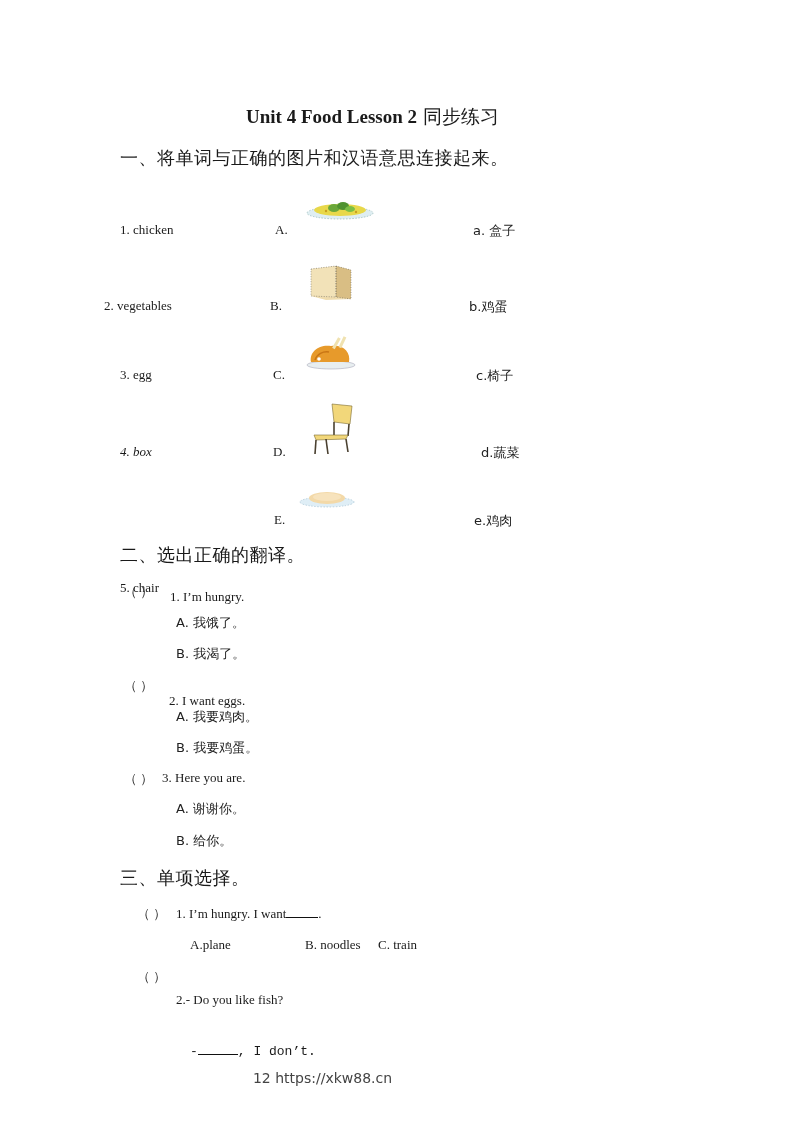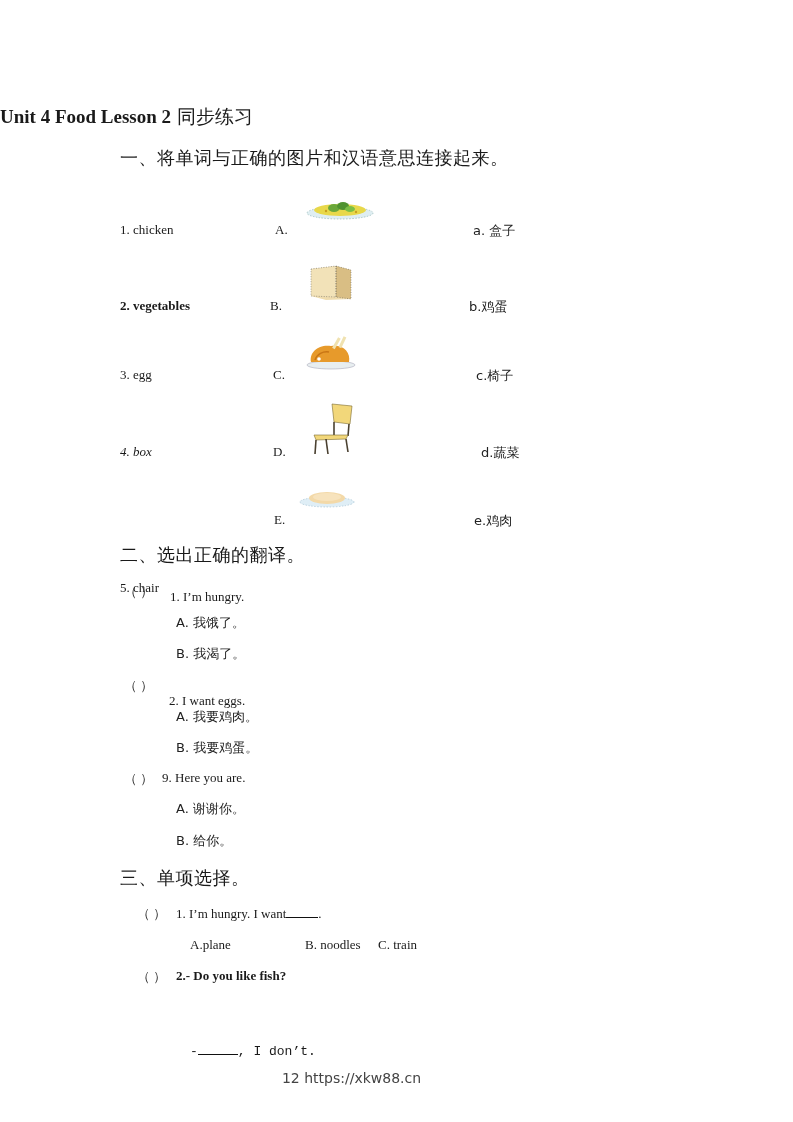--- a/index.html
+++ b/index.html
@@ -3,33 +3,33 @@
   <meta charset="utf-8">
   <style>
     html, body { margin: 0; padding: 0; background: #ffffff; }
     body {
       width: 793px; height: 1122px; position: relative; overflow: hidden;
       font-family: "Liberation Serif", "DejaVu Serif", serif;
       color: #111;
     }
     .abs { position: absolute; white-space: nowrap; }
     .title {
-      top: 104px; left: 0; width: 745px; text-align: left;
+      top: 104px; left: 0; width: 745px; text-align: center;
       font-size: 19px; font-weight: bold; color: #1a1a1a;
     }
     .title .cn { font-weight: normal; margin-left: 6px; }
     .sec-head { font-size: 18px; font-weight: normal; color: #1a1a1a; font-family: "DejaVu Sans", "Liberation Sans", sans-serif; letter-spacing: 0.5px; }
     .txt { font-size: 13px; color: #1a1a1a; }
     .cntxt { font-size: 13px; font-family: "DejaVu Sans", sans-serif; color: #222; }
     .paren { font-size: 13px; color: #333; }
     .blank { display: inline-block; border-bottom: 1px solid #111; height: 12px; vertical-align: baseline; }
     .pic { position: absolute; }
     .footer {
       top: 1070px; left: 0; width: 645px; text-align: center;
-      font-family: "DejaVu Sans", sans-serif; font-size: 14px; color: #444; padding-left: 29px;
+      font-family: "DejaVu Sans", sans-serif; font-size: 14px; color: #444;
     }
   </style>
 </head>
 <body>
 
 <div class="abs title">
   <span>Unit 4 Food Lesson 2</span><span class="cn">同步练习</span>
 </div>
 
 <div class="abs sec-head" style="top:146px; left:120px;">一、将单词与正确的图片和汉语意思连接起来。</div>
@@ -40,21 +40,21 @@
   <ellipse cx="36" cy="17" rx="33" ry="6" fill="#dfeef2" stroke="#9bb" stroke-width="0.8" stroke-dasharray="1.5 1.5"></ellipse>
   <ellipse cx="36" cy="14" rx="26" ry="6" fill="#e8d84a"></ellipse>
   <ellipse cx="30" cy="12" rx="6" ry="4" fill="#6aa83a"></ellipse>
   <ellipse cx="39" cy="10" rx="6" ry="4" fill="#4f9330"></ellipse>
   <ellipse cx="46" cy="13" rx="5" ry="3" fill="#7bbf45"></ellipse>
   <circle cx="22" cy="15" r="1.2" fill="#c8a020"></circle>
     <circle cx="52" cy="16" r="1.2" fill="#c8a020"></circle>
 </svg>
 <div class="abs cntxt" style="top:222px; left:473px;">a.  盒子</div>
 
-<div class="abs txt" style="top:298px; left:120px;font-weight:bold;">2. vegetables</div>
+<div class="abs txt" style="top:298px; left:104px;">2. vegetables</div>
 <div class="abs txt" style="top:298px; left:270px;">B.</div>
 <svg class="pic" style="top:263px; left:308px;" width="46" height="38" viewBox="0 0 46 38">
   <polygon points="3,6 28,3 43,7 43,36 18,37 3,33" fill="#efdcae"></polygon>
   <polygon points="28,3 43,7 43,36 28,34" fill="#d9be84"></polygon>
   <polygon points="3,6 28,3 28,34 3,33" fill="#f2e2b8" stroke="#555" stroke-width="0.5" stroke-dasharray="1 1.5"></polygon>
   <polygon points="28,3 43,7 43,36 28,34" fill="none" stroke="#555" stroke-width="0.5" stroke-dasharray="1 1.5"></polygon>
 </svg>
 <div class="abs cntxt" style="top:298px; left:469px;text-align:center;">b.鸡蛋</div>
 
 <div class="abs txt" style="top:367px; left:120px;">3. egg</div>
@@ -97,33 +97,33 @@
 <div class="abs txt" style="top:589px; left:170px;">1. I’m hungry.</div>
 <div class="abs cntxt" style="top:614px; left:176px;">A.  我饿了。</div>
 <div class="abs cntxt" style="top:645px; left:176px;">B.  我渴了。</div>
 
 <div class="abs paren" style="top:677px; left:124px;">（    ）</div>
 <div class="abs txt" style="top:677px; left:169px;margin-top:16px;">2. I want eggs.</div>
 <div class="abs cntxt" style="top:708px; left:176px;">A.  我要鸡肉。</div>
 <div class="abs cntxt" style="top:739px; left:176px;">B.  我要鸡蛋。</div>
 
 <div class="abs paren" style="top:770px; left:124px;">（    ）</div>
-<div class="abs txt" style="top:770px; left:162px;">9. Here you are.</div>
+<div class="abs txt" style="top:770px; left:162px;">3. Here you are.</div>
 <div class="abs cntxt" style="top:800px; left:176px;">A.  谢谢你。</div>
 <div class="abs cntxt" style="top:832px; left:176px;">B.  给你。</div>
 
 <div class="abs sec-head" style="top:866px; left:120px;">三、单项选择。</div>
 
 <div class="abs paren" style="top:905px; left:137px;">（    ）</div>
 <div class="abs txt" style="top:905px; left:176px;">
   <span>1. I’m hungry. I want</span><span class="blank" style="width:32px;"></span><span>.</span>
 </div>
 <div class="abs txt" style="top:937px; left:190px;">A.plane</div>
 <div class="abs txt" style="top:937px; left:283px;margin-left:22px;">B. noodles</div>
 <div class="abs txt" style="top:937px; left:378px;">C. train</div>
 
 <div class="abs paren" style="top:968px; left:137px;">（    ）</div>
-<div class="abs txt" style="top:968px; left:176px;font-weight:bold;">2.- Do you like fish?</div>
+<div class="abs txt" style="top:992px; left:176px;">2.- Do you like fish?</div>
 <div class="abs txt" style="top:1042px; left:190px;font-family:Liberation Mono, monospace;">
   <span>-</span><span class="blank" style="width:40px;"></span><span>, I don’t.</span>
 </div>
 
 <div class="abs footer">12 https://xkw88.cn</div>
 
 </body></html>

